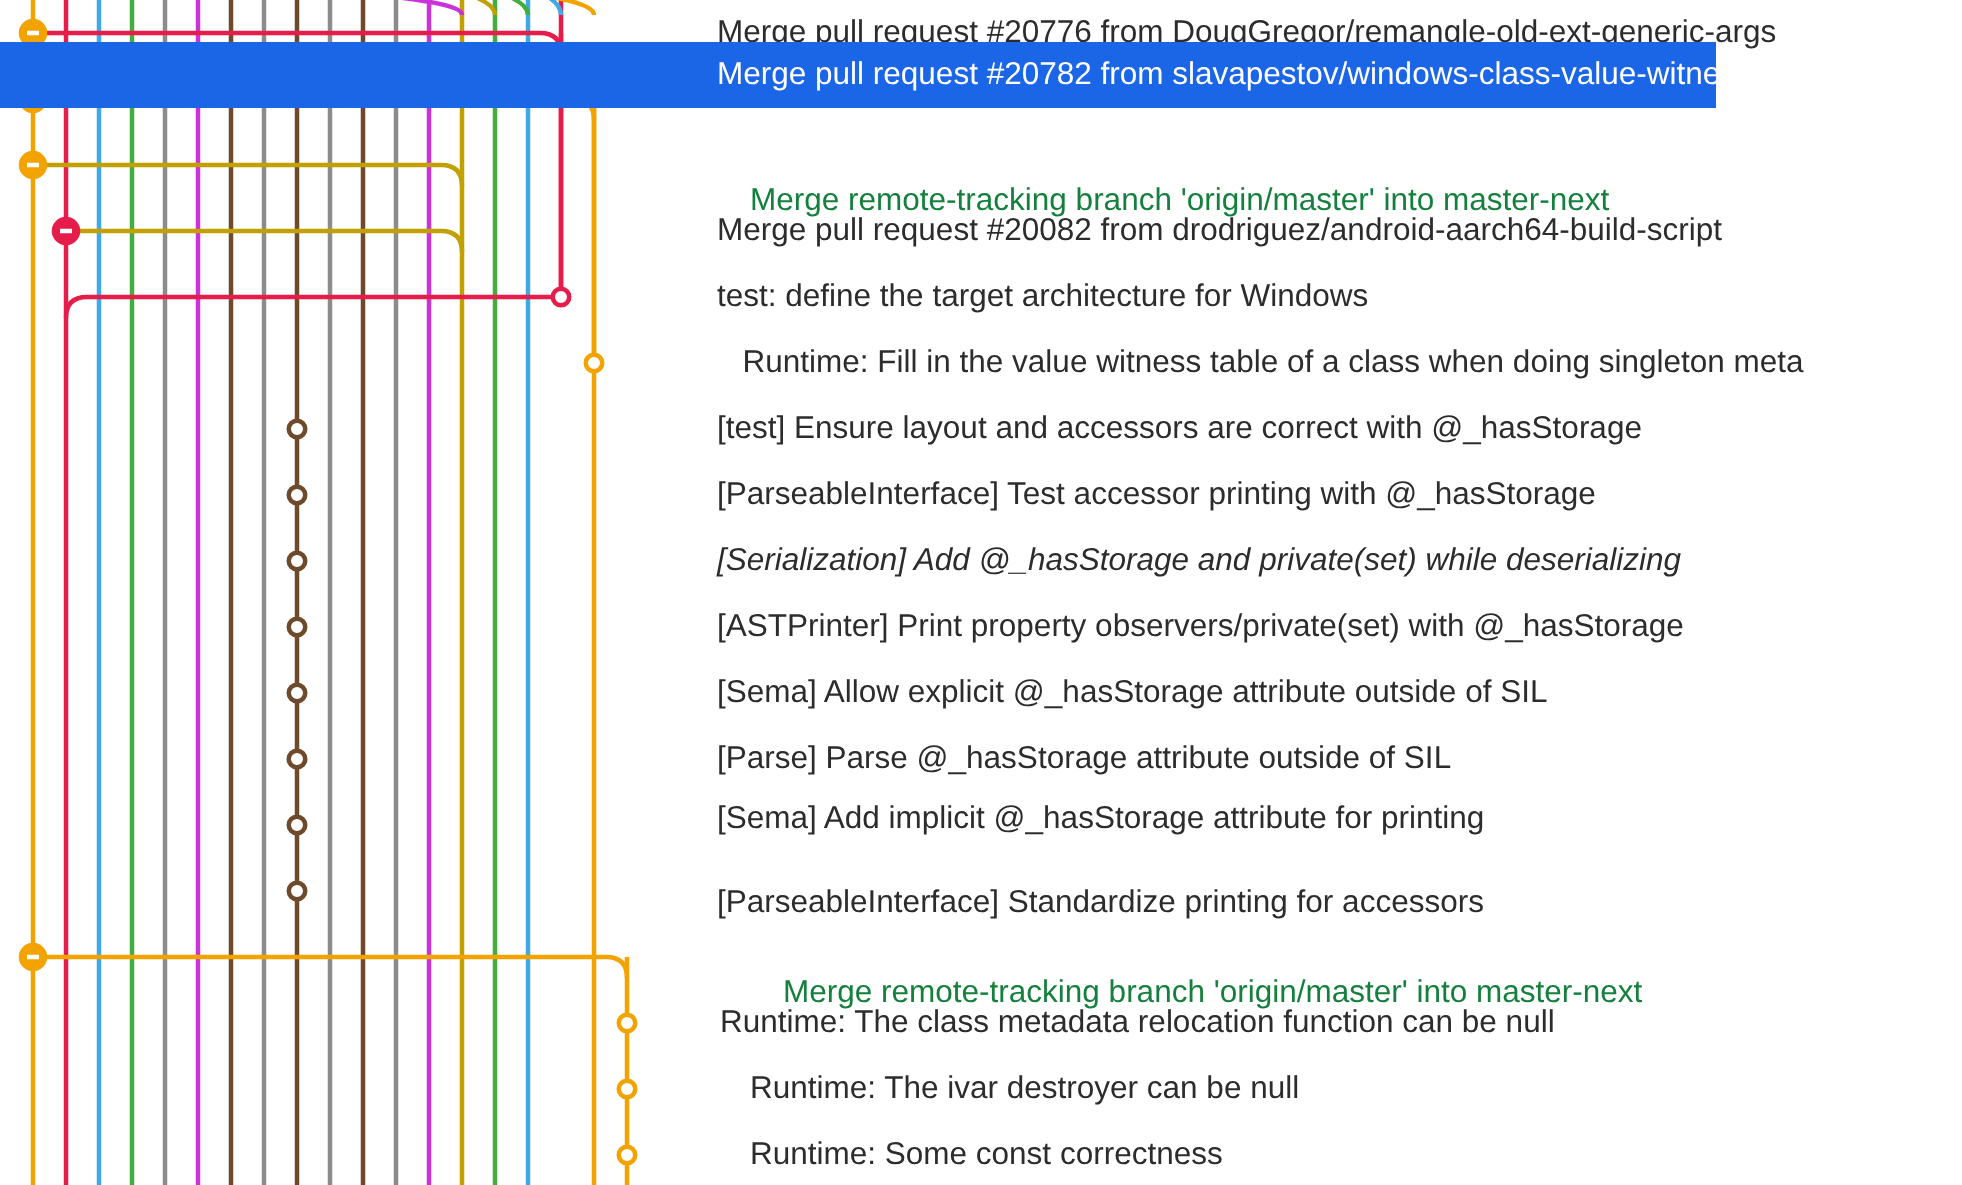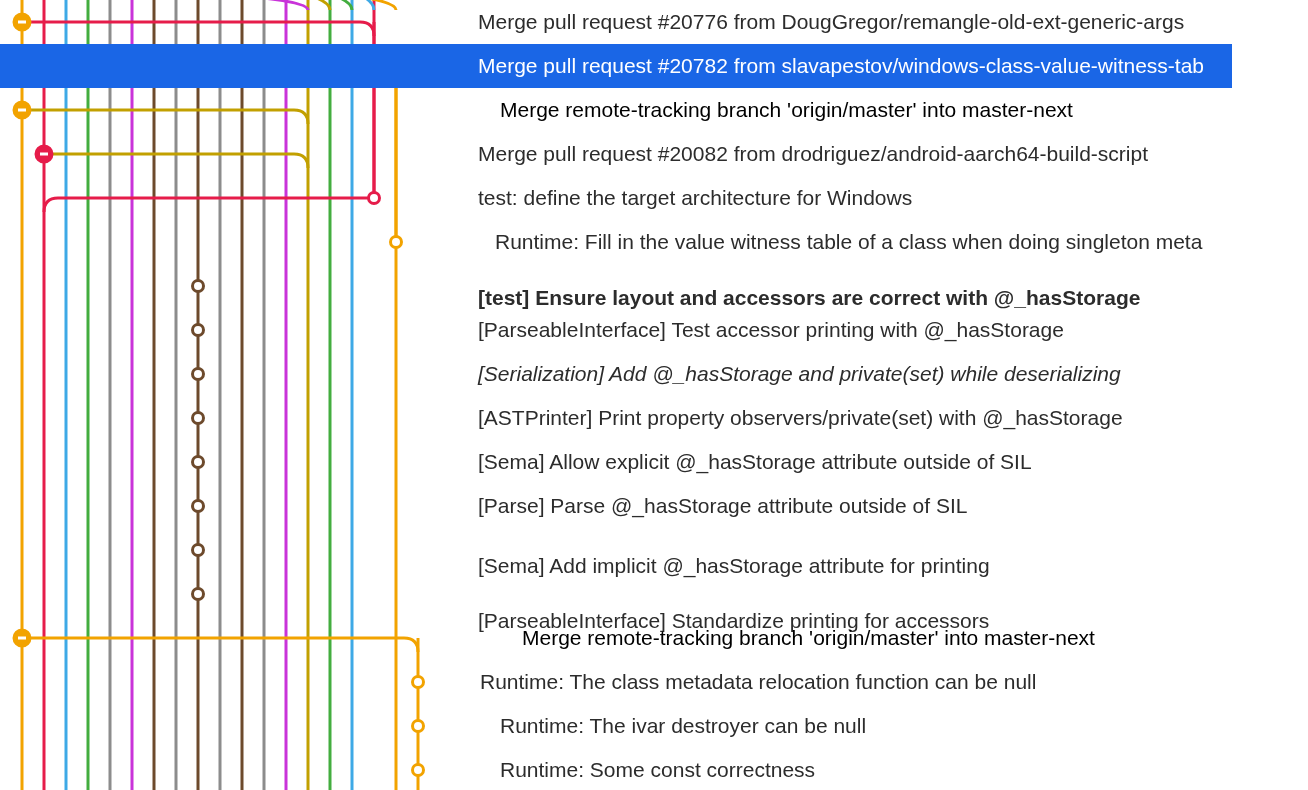--- a/index.html
+++ b/index.html
@@ -44,21 +44,22 @@
     background: #1a66e6;
     color: #ffffff;
   }
   .row .msg {
     position: absolute;
     top: 0;
     height: 44px;
     line-height: 44px;
   }
   .row.dimmed .msg {
-    color: #000000;
+    color: #15803d;
+    margin-top: 24px;
   }
   .row.selected .msg {
     color: #ffffff;
   }
 </style>
 </head>
 <body>
 <div class="container">
 
 <svg class="graph" viewBox="0 0 480 790" preserveAspectRatio="none">
@@ -145,57 +146,57 @@
         <circle cx="418" cy="682" r="5.5" stroke="#f2a300" stroke-width="3" fill="#ffffff"></circle>
         <circle cx="418" cy="726" r="5.5" stroke="#f2a300" stroke-width="3" fill="#ffffff"></circle>
         <circle cx="418" cy="770" r="5.5" stroke="#f2a300" stroke-width="3" fill="#ffffff"></circle>
       </g>
 </svg>
 
 <div class="rows" id="rows">
       <div class="row" style="top: 0px; position: absolute; width: 1252px;">
         <span class="msg" style="left: 478px;">Merge pull request #20776 from DougGregor/remangle-old-ext-generic-args</span>
       </div>
-      <div class="row selected" style="top: 44px; position: absolute; width: 1232px;">
+      <div class="row selected" style="top: 28px; position: absolute; width: 1144px;">
         <span class="msg" style="left: 478px;">Merge pull request #20782 from slavapestov/windows-class-value-witness-tab</span>
       </div>
       <div class="row dimmed" style="top: 88px; position: absolute; width: 1308px;">
         <span class="msg" style="left: 500px;">Merge remote-tracking branch 'origin/master' into master-next</span>
       </div>
       <div class="row" style="top: 132px; position: absolute; width: 1308px;">
         <span class="msg" style="left: 478px;">Merge pull request #20082 from drodriguez/android-aarch64-build-script</span>
       </div>
       <div class="row" style="top: 176px; position: absolute; width: 1308px;">
         <span class="msg" style="left: 478px;">test: define the target architecture for Windows</span>
       </div>
       <div class="row" style="top: 220px; position: absolute; width: 1308px; margin-left: 17px;">
         <span class="msg" style="left: 478px;">Runtime: Fill in the value witness table of a class when doing singleton meta</span>
       </div>
-      <div class="row" style="top: 276px; position: absolute; width: 1108px; font-weight: bold;">
+      <div class="row" style="top: 264px; position: absolute; width: 1108px;">
         <span class="msg" style="left: 478px;">[test] Ensure layout and accessors are correct with @_hasStorage</span>
       </div>
       <div class="row" style="top: 308px; position: absolute; width: 1308px;">
         <span class="msg" style="left: 478px;">[ParseableInterface] Test accessor printing with @_hasStorage</span>
       </div>
       <div class="row" style="top: 352px; position: absolute; width: 1308px; font-style: italic;">
         <span class="msg" style="left: 478px;">[Serialization] Add @_hasStorage and private(set) while deserializing</span>
       </div>
       <div class="row" style="top: 396px; position: absolute; width: 1308px;">
         <span class="msg" style="left: 478px;">[ASTPrinter] Print property observers/private(set) with @_hasStorage</span>
       </div>
       <div class="row" style="top: 440px; position: absolute; width: 1088px;">
         <span class="msg" style="left: 478px;">[Sema] Allow explicit @_hasStorage attribute outside of SIL</span>
       </div>
       <div class="row" style="top: 484px; position: absolute; width: 1308px;">
         <span class="msg" style="left: 478px;">[Parse] Parse @_hasStorage attribute outside of SIL</span>
       </div>
-      <div class="row" style="top: 544px; position: absolute; width: 1308px;">
+      <div class="row" style="top: 524px; position: absolute; width: 1308px;">
         <span class="msg" style="left: 478px;">[Sema] Add implicit @_hasStorage attribute for printing</span>
       </div>
-      <div class="row" style="top: 599px; position: absolute; width: 1200px; text-align: right;">
+      <div class="row" style="top: 580px; position: absolute; width: 1200px; text-align: right;">
         <span class="msg" style="left: 478px;">[ParseableInterface] Standardize printing for accessors</span>
       </div>
       <div class="row dimmed" style="top: 616px; position: absolute; width: 1308px;">
         <span class="msg" style="left: 522px;">Merge remote-tracking branch 'origin/master' into master-next</span>
       </div>
       <div class="row" style="top: 660px; position: absolute; width: 1308px;">
         <span class="msg" style="left: 480px;">Runtime: The class metadata relocation function can be null</span>
       </div>
       <div class="row" style="top: 704px; position: absolute; width: 1308px; padding-left: 34px;">
         <span class="msg" style="left: 500px;">Runtime: The ivar destroyer can be null</span>

